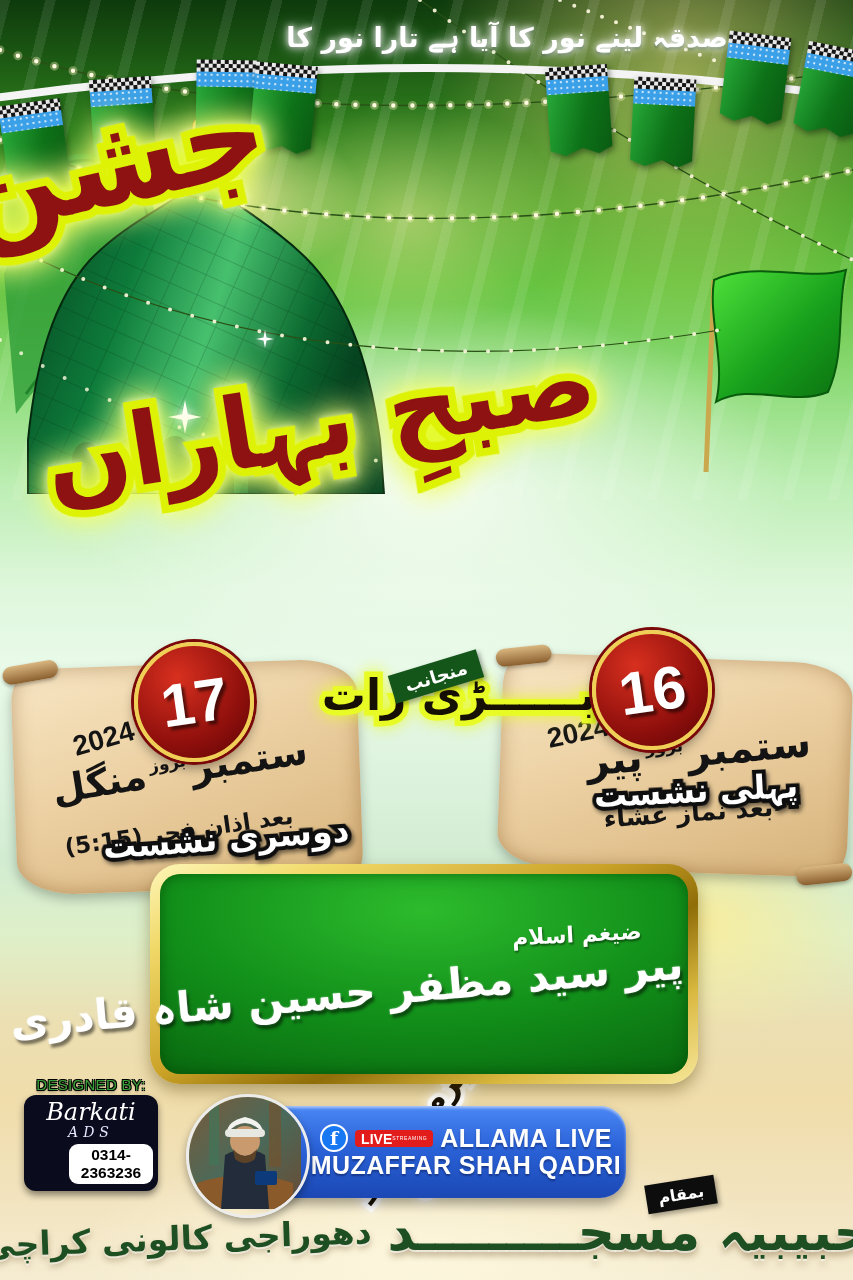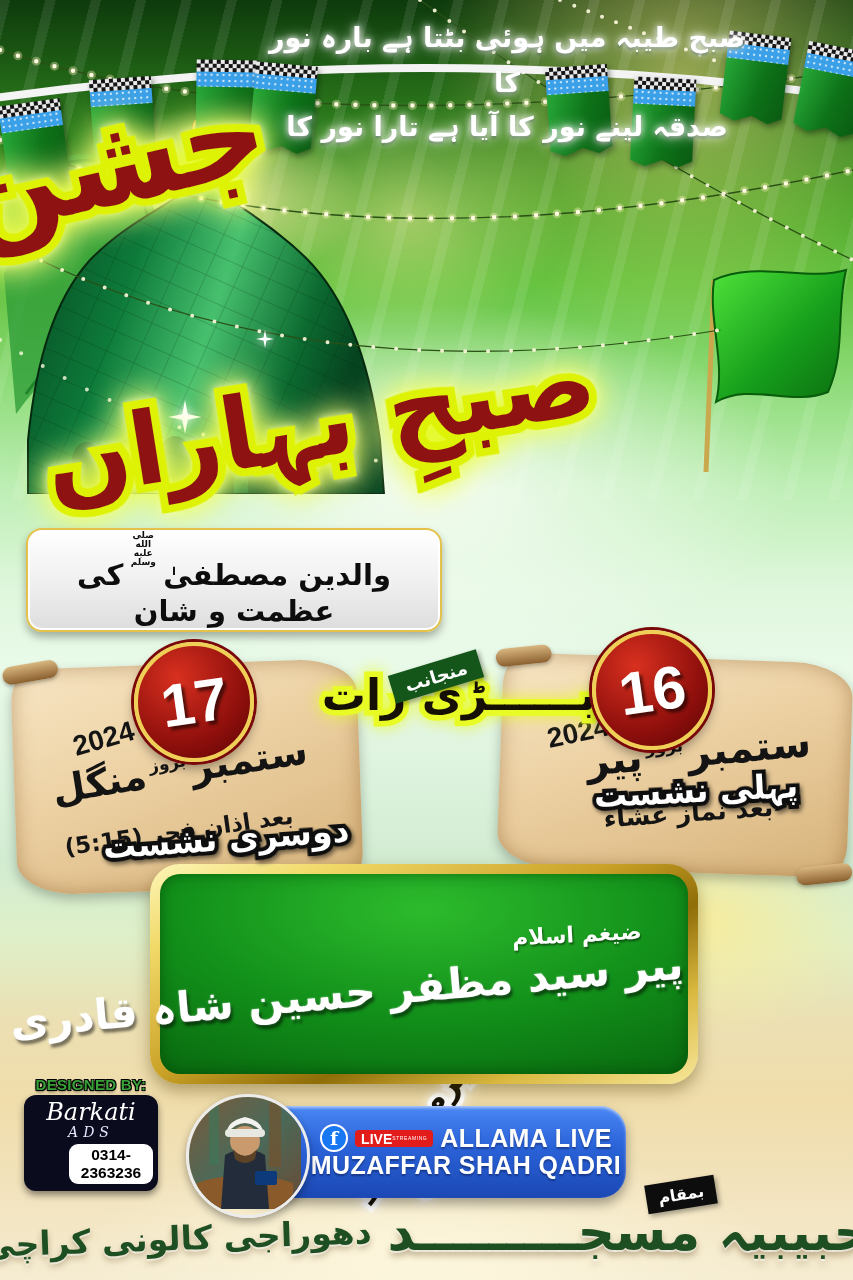--- a/index.html
+++ b/index.html
@@ -111,21 +111,21 @@
   .khitab{position:absolute;top:8px;left:50%;transform:translateX(-50%);background:#0b520e;
     border:2px solid #f2f2f2;color:#fff;border-radius:999px;padding:3px 22px;font-size:19px;
     font-weight:bold;white-space:nowrap;box-shadow:0 3px 5px rgba(0,0,0,.35);direction:rtl;}
   .zaigham{position:absolute;top:48px;right:46px;font-size:22px;color:#fff;font-weight:bold;
     transform:rotate(-3deg);text-shadow:1px 2px 2px rgba(0,0,0,.45);direction:rtl;}
   .sname{position:absolute;top:88px;left:4px;right:4px;text-align:center;font-size:42px;font-weight:bold;
     color:#fff;transform:rotate(-5deg);white-space:nowrap;direction:rtl;
     text-shadow:2px 4px 3px rgba(0,0,0,.5), 0 0 2px rgba(255,255,255,.6);}
   
   .designer{left:24px;top:1076px;width:134px;text-align:center;z-index:4;}
-  .dlabel{font-size:15px;font-weight:bold;color:#38a038;letter-spacing:.3px;
+  .dlabel{font-size:15px;font-weight:normal;color:#38a038;letter-spacing:.3px;
     text-shadow:1px 1px 0 #000,-1px 1px 0 #000,1px -1px 0 #000,-1px -1px 0 #000,0 2px 3px rgba(0,0,0,.6);}
   .dbox{margin-top:2px;background:#0b0b1e;border-radius:12px;padding:5px 5px 7px;box-shadow:0 4px 7px rgba(0,0,0,.45);}
   .dbrand{font-family:"DejaVu Serif",serif;font-style:italic;color:#fff;font-size:24px;line-height:1.05;}
   .dsub{font-family:"DejaVu Serif",serif;font-style:italic;color:#e6e6ff;font-size:14px;letter-spacing:5px;margin-top:-1px;}
   .dphone{margin-top:4px;background:#fff;border-radius:9px;font-size:15.5px;font-weight:bold;color:#000;padding:2px 2px;margin-left:40px;}
   
   .avatar{left:186px;top:1094px;width:118px;height:118px;border-radius:50%;overflow:hidden;
     border:3px solid #ececec;box-shadow:0 4px 9px rgba(0,0,0,.35);z-index:5;}
   .bluebar{left:234px;top:1106px;width:392px;height:92px;border-radius:26px;z-index:4;
     background:linear-gradient(180deg,#4a87f4 0%,#2a62d8 45%,#1b48b4 100%);
@@ -284,21 +284,20 @@
       <path d="M12 0 L14 10 L24 12 L14 14 L12 24 L10 14 L0 12 L10 10 Z" fill="#fff"></path>
     </svg>
   <svg class="spark" style="left:256px;top:330px;" width="18" height="18" viewBox="0 0 24 24">
       <path d="M12 0 L14 10 L24 12 L14 14 L12 24 L10 14 L0 12 L10 10 Z" fill="#fff"></path>
     </svg>
   <svg class="spark" style="left:210px;top:445px;" width="14" height="14" viewBox="0 0 24 24">
       <path d="M12 0 L14 10 L24 12 L14 14 L12 24 L10 14 L0 12 L10 10 Z" fill="#fff"></path>
     </svg>
 
   <div class="abs couplet urdu">
-    <div class="ln">صبح طیبہ میں ہوئی بٹتا ہے بارہ نور کا</div>
     <div class="ln">صدقہ لینے نور کا آیا ہے تارا نور کا</div>
   </div>
 
   <div class="abs st title-top urdu">
     <span class="bk">جشن</span>
     <span class="ft">جشن</span>
   </div>
   <div class="abs st title-main urdu">
     <span class="bk">صبحِ بہاراں</span>
     <span class="ft">صبحِ بہاراں</span>
@@ -309,25 +308,20 @@
   </div>
 
   <div class="abs st sesshead h1r urdu">
     <span class="bk">پہلی نشست</span>
     <span class="ft">پہلی نشست</span>
   </div>
 
   <div class="abs st sesshead h2l urdu">
     <span class="bk">دوسری نشست</span>
     <span class="ft">دوسری نشست</span>
-  </div>
-  <div class="abs topicbox box2 urdu">
-    <span>
-      <span>والدین مصطفیٰ</span><span class="honor">صلى الله عليه وسلم</span><span>کی عظمت و شان</span>
-    </span>
   </div>
 
   <div class="abs scroll scroll16">
     <div class="yr">2024</div>
     <div class="dayline urdu">
       <span>ستمبر</span><span class="prefix">بروز</span><span>پیر</span>
     </div>
     <div class="stime urdu">بعد نماز عشاء</div>
   </div>
   <div class="abs daycircle c16">

